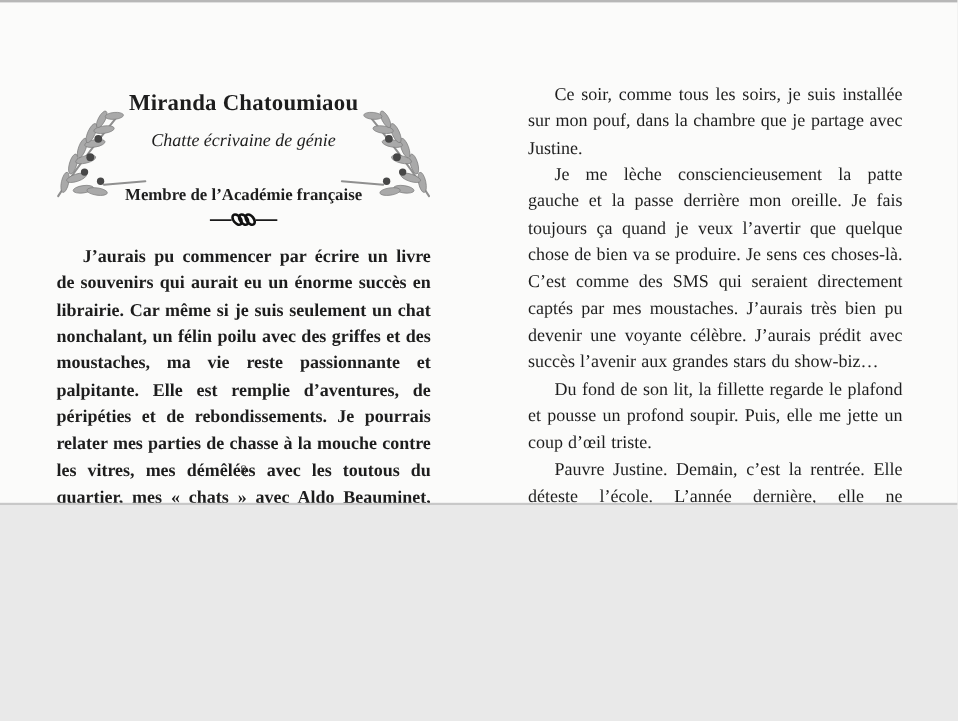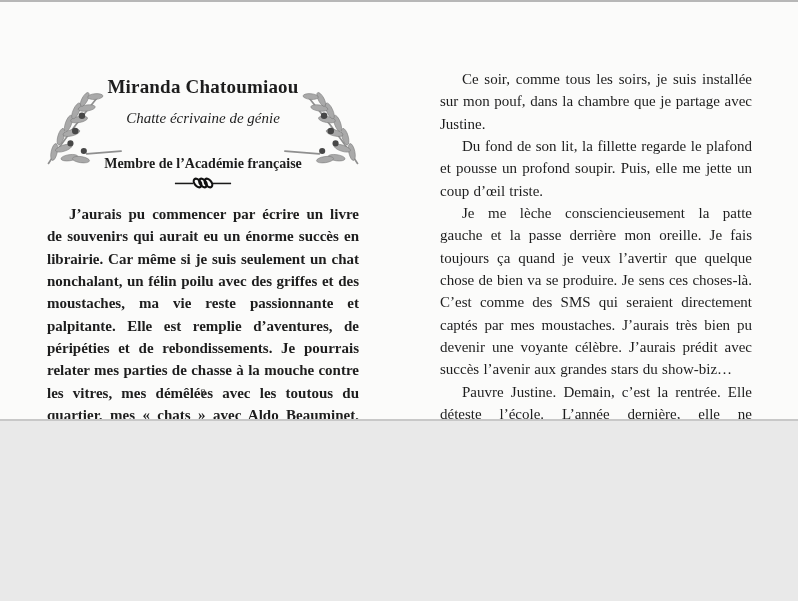--- a/index.html
+++ b/index.html
@@ -134,21 +134,21 @@
       <p>J’aurais pu commencer par écrire un livre de souvenirs qui aurait eu un énorme succès en librairie. Car même si je suis seulement un chat nonchalant, un félin poilu avec des griffes et des moustaches, ma vie reste passionnante et palpitante. Elle est remplie d’aventures, de péripéties et de rebondissements. Je pourrais relater mes parties de chasse à la mouche contre les vitres, mes démêlées avec les toutous du quartier, mes « chats » avec Aldo Beauminet, nos balades au clair de lune et mes siestes interminables sur le canapé de la maison. Mais surtout, je pourrais raconter mes longues soirées de confidences avec Justine, ma petite maîtresse adorée…</p>
       <p>C’est sûr, il faudrait poilu de mille pages pour écrire toute ma vie.</p>
     </div>
 
     <div class="folio">8</div>
   </div>
 
   <div class="page page--right">
     <div class="body-text body-text--right">
       <p>Ce soir, comme tous les soirs, je suis installée sur mon pouf, dans la chambre que je partage avec Justine.</p>
+      <p>Je me lèche consciencieusement la patte gauche et la passe derrière mon oreille. Je fais toujours ça quand je veux l’avertir que quelque chose de bien va se produire. Je sens ces choses-là. C’est comme des SMS qui seraient directement captés par mes moustaches. J’aurais très bien pu devenir une voyante célèbre. J’aurais prédit avec succès l’avenir aux grandes stars du show-biz…</p>
       <p>Du fond de son lit, la fillette regarde le plafond et pousse un profond soupir. Puis, elle me jette un coup d’œil triste.</p>
-      <p>Je me lèche consciencieusement la patte gauche et la passe derrière mon oreille. Je fais toujours ça quand je veux l’avertir que quelque chose de bien va se produire. Je sens ces choses-là. C’est comme des SMS qui seraient directement captés par mes moustaches. J’aurais très bien pu devenir une voyante célèbre. J’aurais prédit avec succès l’avenir aux grandes stars du show-biz…</p>
       <p>Pauvre Justine. Demain, c’est la rentrée. Elle déteste l’école. L’année dernière, elle ne comprenait jamais ce que lui demandait la maîtresse. Il y avait beaucoup de rouge sur ses cahiers. Son stylo refusait toujours de faire les jolies boucles, l’arrondi des ponts et les barres droites qu’elle s’appliquait pourtant consciencieusement à tracer. Son écriture,</p>
     </div>
 
     <div class="folio">9</div>
   </div>
 
 </div>
 
 </body></html>

